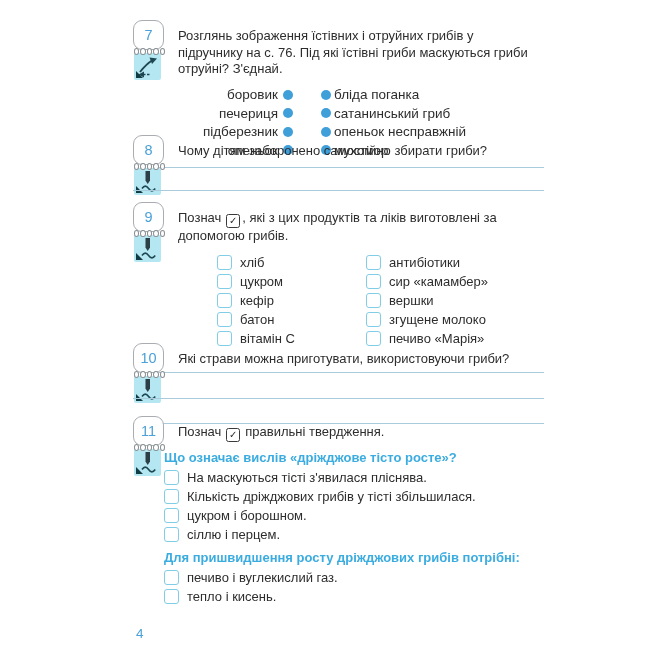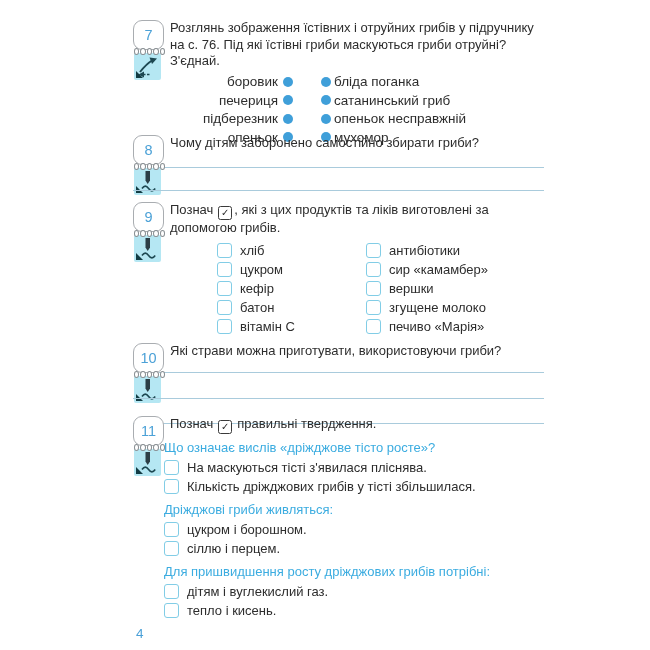--- a/index.html
+++ b/index.html
@@ -25,21 +25,21 @@
     border:1.5px solid #a9adb1;border-radius:9px;
     display:flex;align-items:center;justify-content:center;
     color:#4ba1d7;font-size:14.5px;
   }
   .spiral{display:flex;justify-content:center;gap:1px;margin:-2px 0 -2px 1px;position:relative;z-index:2;}
   .spiral i{display:block;width:4px;height:5px;border:1px solid #8a9094;border-radius:50%;background:#fff;}
   .ticon{width:27px;height:27px;margin-left:1px;}
   .ticon svg{display:block;}
 
   .content{margin-left:37px;}
-  .title{margin:0;font-size:13px;line-height:16.5px;}
+  .title{margin:8px;font-size:13px;line-height:16.5px;}
 
   
   .match{
     display:grid;
     grid-template-columns:110px 16px 22px 16px auto;
     grid-auto-rows:18.5px;
     align-items:center;
     margin-top:3px;
     font-size:13.5px;
   }
@@ -70,21 +70,21 @@
     align-items:center;justify-content:center;
     font-size:10px;font-weight:bold;line-height:1;
     vertical-align:-2px;background:#fff;
   }
   .g-l{margin-left:5px;margin-right:2px;}
   .g-b{margin-left:5px;margin-right:5px;}
 
   
   .grouphead{
     margin:6px 0 3px -6px;
-    font-size:13px;font-weight:normal;color:#3bace0;
+    font-size:13px;font-weight:bold;color:#3bace0;
   }
   #task11 .opt{margin-left:-6px;}
 
   .pagenum{
     position:absolute;left:136px;top:626px;
     color:#4aa0d8;font-size:13.5px;
   }
 </style>
 </head>
 <body>
@@ -312,34 +312,33 @@
       <p class="grouphead">Що означає вислів «дріжджове тісто росте»?</p>
       <div class="opt">
           <span class="cb"></span>
           <span>На маскуються тісті з'явилася пліснява.</span>
         </div>
       <div class="opt">
           <span class="cb"></span>
           <span>Кількість дріжджових грибів у тісті збільшилася.</span>
         </div>
 
-      <p class="grouphead">Дріжджові гриби живляться:</p>
       <div class="opt">
           <span class="cb"></span>
           <span>цукром і борошном.</span>
         </div>
       <div class="opt">
           <span class="cb"></span>
           <span>сіллю і перцем.</span>
         </div>
 
       <p class="grouphead">Для пришвидшення росту дріжджових грибів потрібні:</p>
       <div class="opt">
           <span class="cb"></span>
-          <span>дітям і вуглекислий газ.</span>
+          <span>печиво і вуглекислий газ.</span>
         </div>
       <div class="opt">
           <span class="cb"></span>
           <span>тепло і кисень.</span>
         </div>
     </div>
   </section>
 
   <div class="pagenum">4</div>
 </div>

